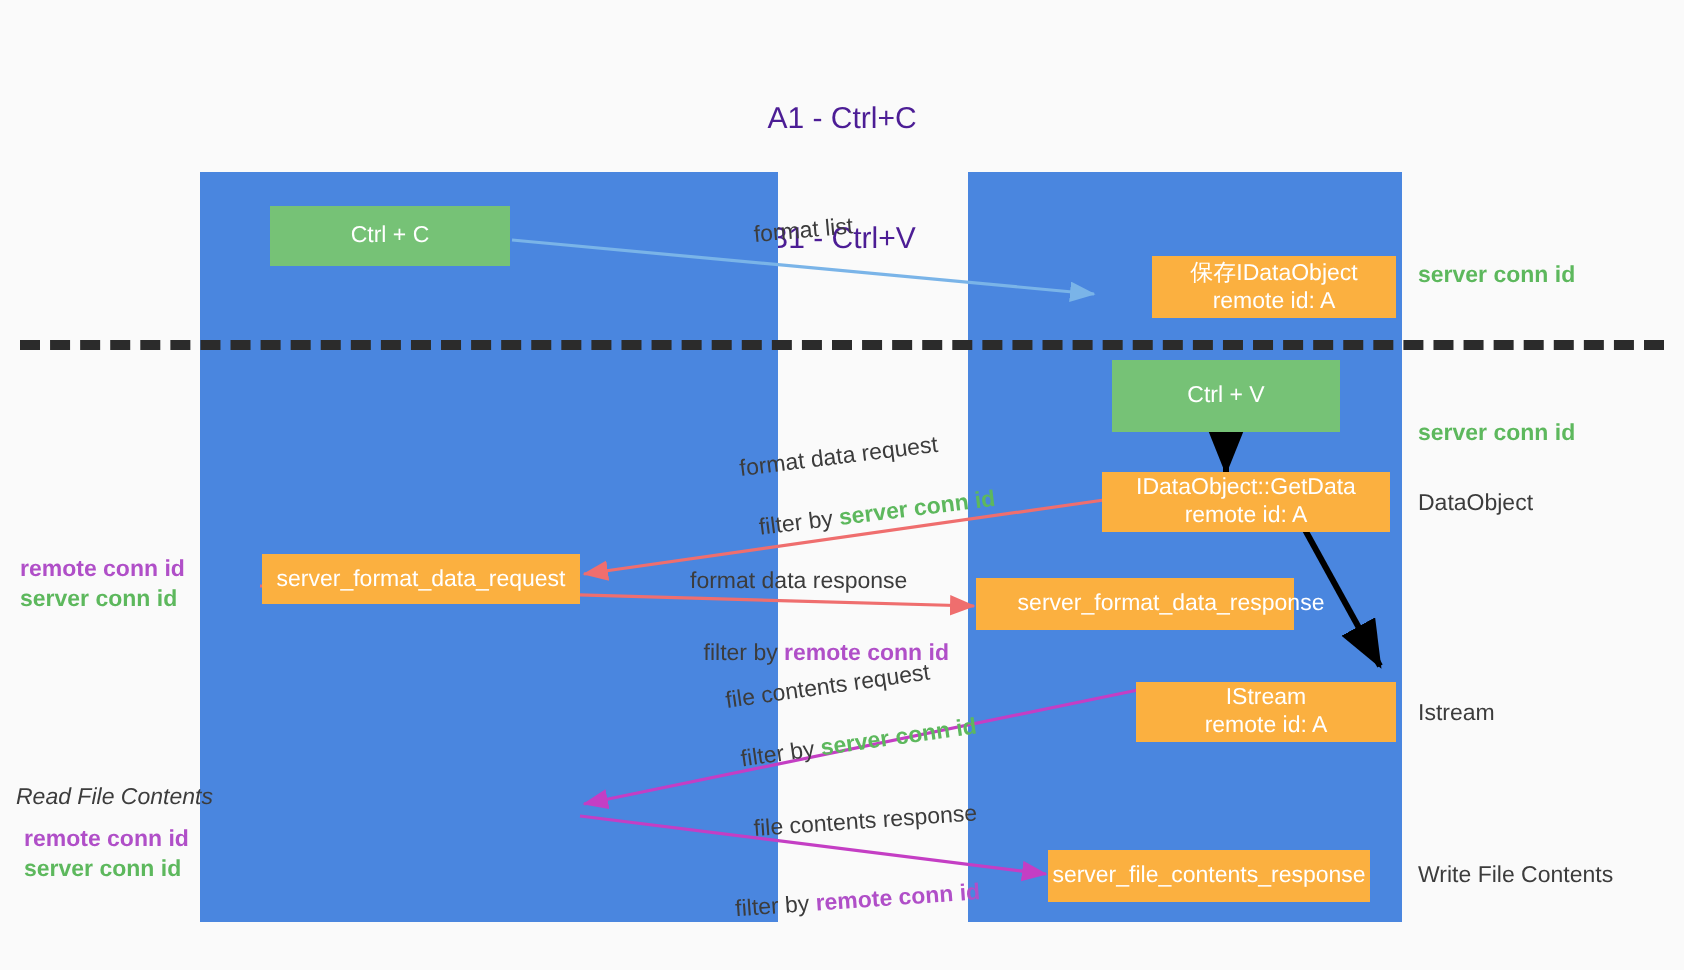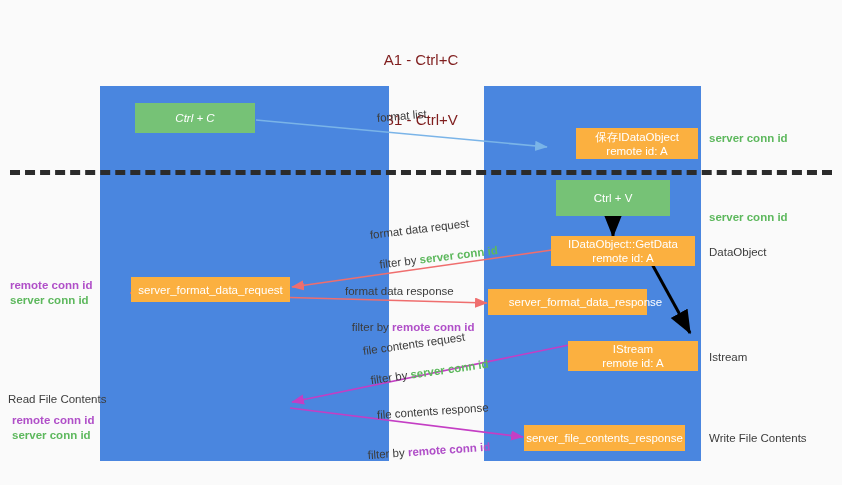--- a/index.html
+++ b/index.html
@@ -20,21 +20,21 @@
     inset: 0;
   }
   .title {
     position: absolute;
     left: 0;
     right: 0;
     top: 10px;
     text-align: center;
     font-size: 15px;
     line-height: 20px;
-    color: #7f1d1d;
+    color: #4c1d95;
     white-space: pre;
   }
   .col-head {
     position: absolute;
     text-align: center;
     font-size: 12px;
     line-height: 14px;
     color: #3c3c3c;
     white-space: pre;
   }
@@ -146,21 +146,21 @@
 
     <line x1="652" y1="264" x2="690" y2="333" stroke="#000000" stroke-width="3" marker-end="url(#ah-blk)"></line>
 
     <line x1="569" y1="345" x2="292" y2="402" stroke="#c43ec4" stroke-width="1.6" marker-end="url(#ah-mag)"></line>
 
     <line x1="290" y1="408" x2="523" y2="437" stroke="#c43ec4" stroke-width="1.6" marker-end="url(#ah-mag)"></line>
   </svg>
 
   <div class="divider"></div>
 
-  <div class="box green" style="left:135px; top:103px; width:120px; height:30px;font-style:italic;">
+  <div class="box green" style="left:135px; top:103px; width:120px; height:30px;">
     <span>Ctrl + C</span>
   </div>
 
   <div class="box orange" style="left:576px; top:128px; width:122px; height:31px; flex-direction:column;">
     <span>保存IDataObject</span>
     <span>remote id: A</span>
   </div>
 
   <div class="box green" style="left:556px; top:180px; width:114px; height:36px;">
     <span>Ctrl + V</span>
@@ -222,19 +222,19 @@
   <div class="side-label" style="left:709px; top:245px;">DataObject</div>
 
   <div class="side-label" style="left:709px; top:350px;">Istream</div>
 
   <div class="side-label" style="left:709px; top:431px;">Write File Contents</div>
 
   <div class="side-label conn-purple" style="left:10px; top:278px;">remote conn id</div>
 
   <div class="side-label conn-green" style="left:10px; top:293px;">server conn id</div>
 
-  <div class="side-label" style="left:8px; top:392px;">Read File Contents</div>
+  <div class="side-label" style="left:8px; top:392px;font-style:italic;">Read File Contents</div>
 
   <div class="side-label conn-purple" style="left:12px; top:413px;">remote conn id</div>
 
   <div class="side-label conn-green" style="left:12px; top:428px;">server conn id</div>
 
 </div>
 
 </body></html>

